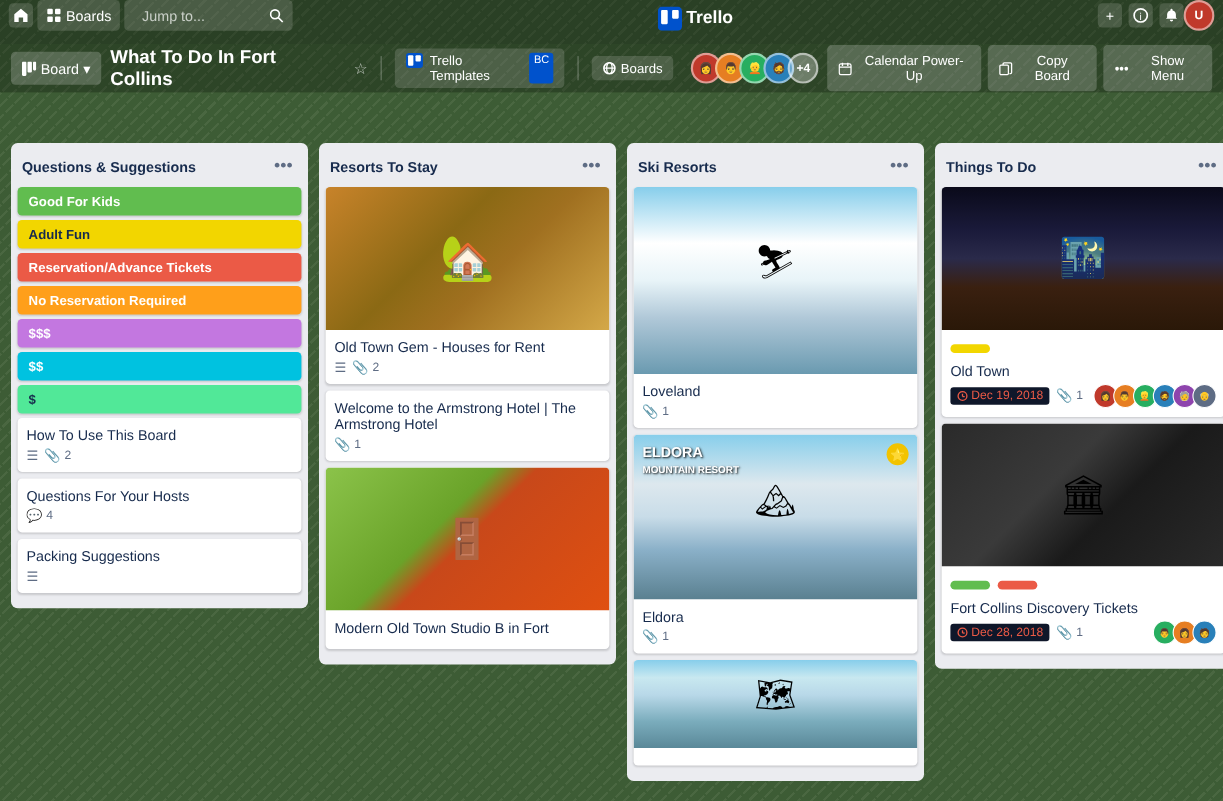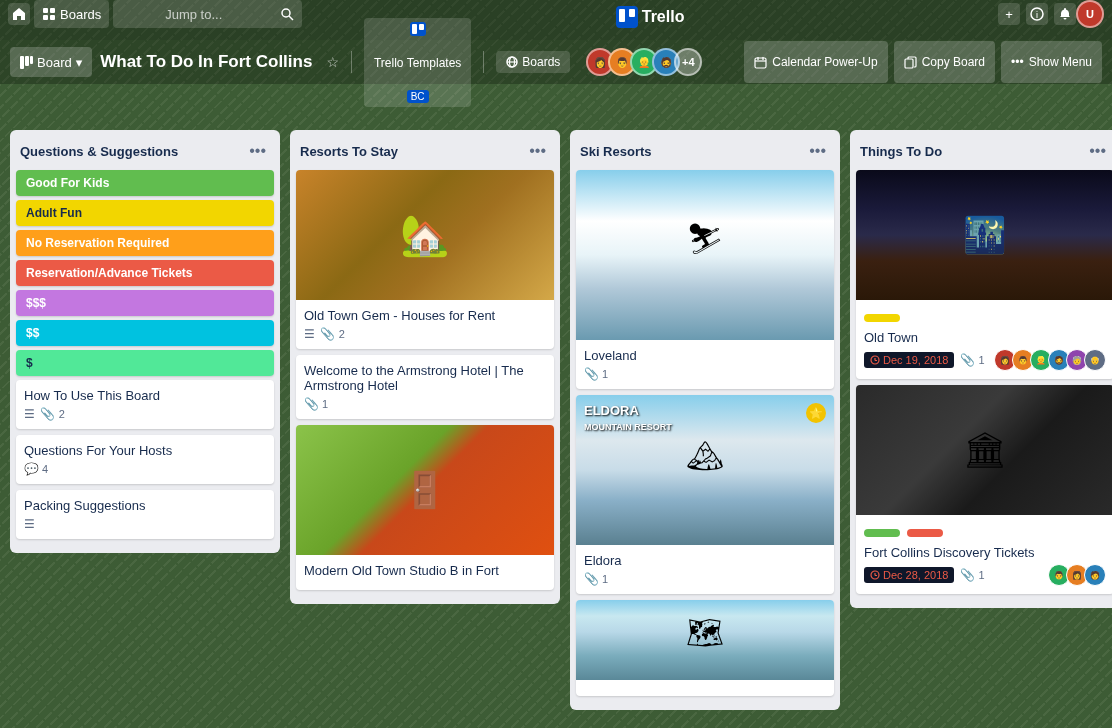--- a/index.html
+++ b/index.html
@@ -82,21 +82,21 @@
       height: 30px;
     }
     .board-title {
       color: white;
       font-size: 17px;
       font-weight: bold;
       margin-right: 6px;
     }
     .star-icon { color: rgba(255,255,255,0.7); font-size: 14px; cursor: pointer; }
     .divider { width: 1px; height: 22px; background: rgba(255,255,255,0.3); margin: 0 4px; }
-    .trello-templates { display: flex; align-items: center; gap: 20px; background: rgba(255,255,255,0.15); border-radius: 4px; padding: 4px 10px; color: white; font-size: 12px; flex-direction: column; }
+    .trello-templates { display: flex; gap: 6px; background: rgba(255,255,255,0.15); border-radius: 4px; padding: 4px 10px; color: white; font-size: 12px; }
     .privacy-btn { display: flex; align-items: center; gap: 4px; background: rgba(255,255,255,0.15); border-radius: 4px; padding: 4px 10px; color: white; font-size: 12px; cursor: pointer; }
     .avatars { display: flex; align-items: center; margin-left: 8px; }
     .avatar { width: 28px; height: 28px; border-radius: 50%; border: 2px solid rgba(255,255,255,0.5); margin-left: -6px; overflow: hidden; font-size: 10px; display: flex; align-items: center; justify-content: center; color: white; font-weight: bold; }
     .avatar:first-child { margin-left: 0; }
     .av1 { background: #c0392b; }
     .av2 { background: #e67e22; }
     .av3 { background: #27ae60; }
     .av4 { background: #2980b9; }
     .av5 { background: #8e44ad; }
     .av-count { background: rgba(255,255,255,0.3); color: white; font-size: 11px; }
@@ -259,21 +259,21 @@
     <button class="nav-btn">
       <svg width="14" height="14" viewBox="0 0 14 14" fill="white">
           <rect x="1" y="1" width="5" height="5" rx="1"></rect>
           <rect x="8" y="1" width="5" height="5" rx="1"></rect>
           <rect x="1" y="8" width="5" height="5" rx="1"></rect>
           <rect x="8" y="8" width="5" height="5" rx="1"></rect>
         </svg>
       <span>Boards</span>
     </button>
     <button class="nav-btn">
-      <input class="search-bar" style="background: transparent; border: none; color: #5eead4; font-size: 13px; outline: none; width: 120px; margin-left: 36px;" placeholder="Jump to...">
+      <input class="search-bar" style="background: transparent; border: none; color: #5eead4; font-size: 13px; outline: none; width: 120px;" placeholder="Jump to...">
       <svg width="13" height="13" viewBox="0 0 13 13" fill="white">
           <circle cx="5" cy="5" r="4" fill="none" stroke="white" stroke-width="1.5"></circle>
           <line x1="8" y1="8" x2="12" y2="12" stroke="white" stroke-width="1.5"></line>
         </svg>
     </button>
   </div>
   <div class="top-nav-center">
     <span class="trello-logo">
       <svg width="22" height="22" viewBox="0 0 22 22">
           <rect width="22" height="22" rx="4" fill="#0052cc"></rect>
@@ -371,25 +371,25 @@
       <span class="list-title">Questions &amp; Suggestions</span>
       <button class="list-menu-btn">•••</button>
     </div>
 
     <div class="card label-bar label-green">
       <span>Good For Kids</span>
     </div>
     <div class="card label-bar label-yellow">
       <span>Adult Fun</span>
     </div>
+    <div class="card label-bar label-red">
+      <span>Reservation/Advance Tickets</span>
+    </div>
     <div class="card label-bar label-orange">
       <span>No Reservation Required</span>
-    </div>
-    <div class="card label-bar label-red">
-      <span>Reservation/Advance Tickets</span>
     </div>
     <div class="card label-bar label-purple">
       <span>$$$</span>
     </div>
     <div class="card label-bar label-teal">
       <span>$$</span>
     </div>
     <div class="card label-bar label-lime">
       <span>$</span>
     </div>

